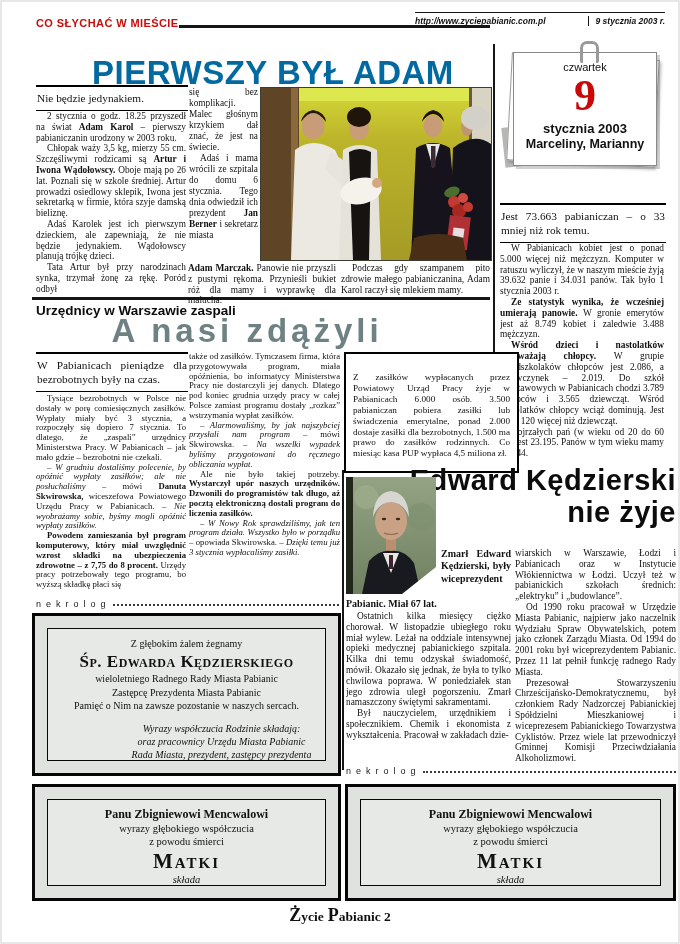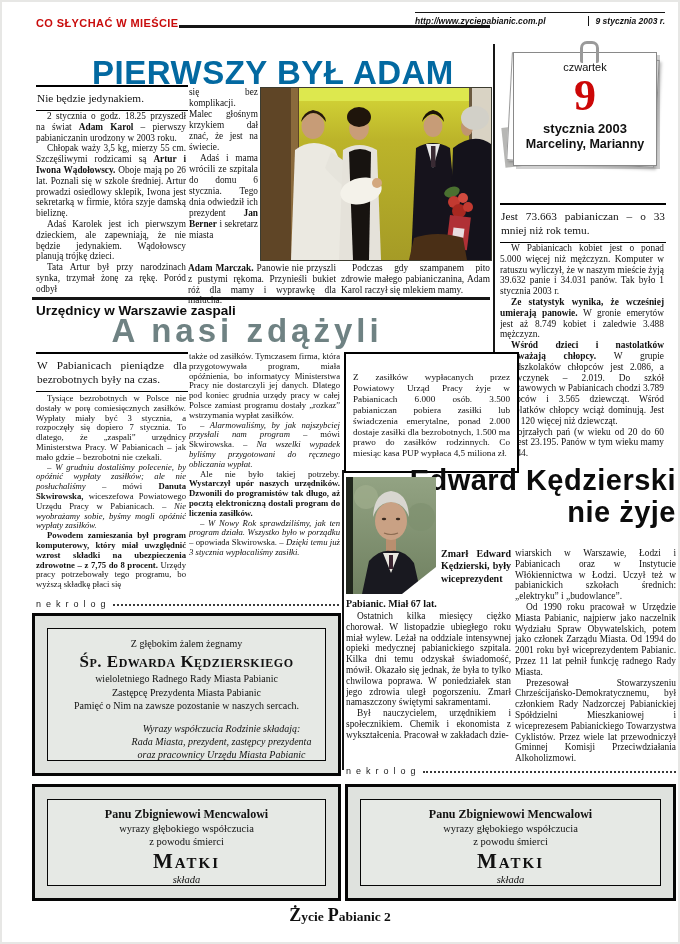--- a/index.html
+++ b/index.html
@@ -231,22 +231,22 @@
 
   <div class="abs obit1 frame">
     <div class="frame-in">
       <div class="l-sm">Z głębokim żalem żegnamy</div>
       <div class="name">Śp. Edwarda Kędzierskiego</div>
       <div class="l-md">wieloletniego Radnego Rady Miasta Pabianic</div>
       <div class="l-md">Zastępcę Prezydenta Miasta Pabianic</div>
       <div class="l-md">Pamięć o Nim na zawsze pozostanie w naszych sercach.</div>
       <div class="sig">
         <div>Wyrazy współczucia Rodzinie składają:</div>
+        <div>oraz pracownicy Urzędu Miasta Pabianic</div>
         <div>Rada Miasta, prezydent, zastępcy prezydenta</div>
-        <div>oraz pracownicy Urzędu Miasta Pabianic</div>
       </div>
     </div>
   </div>
 
   <h2 class="abs k-head sans">
     <span>Edward Kędzierski</span><br>
     <span>nie żyje</span>
   </h2>
   <div class="abs k-photo">
     <svg viewBox="0 0 90 117" preserveAspectRatio="none">

